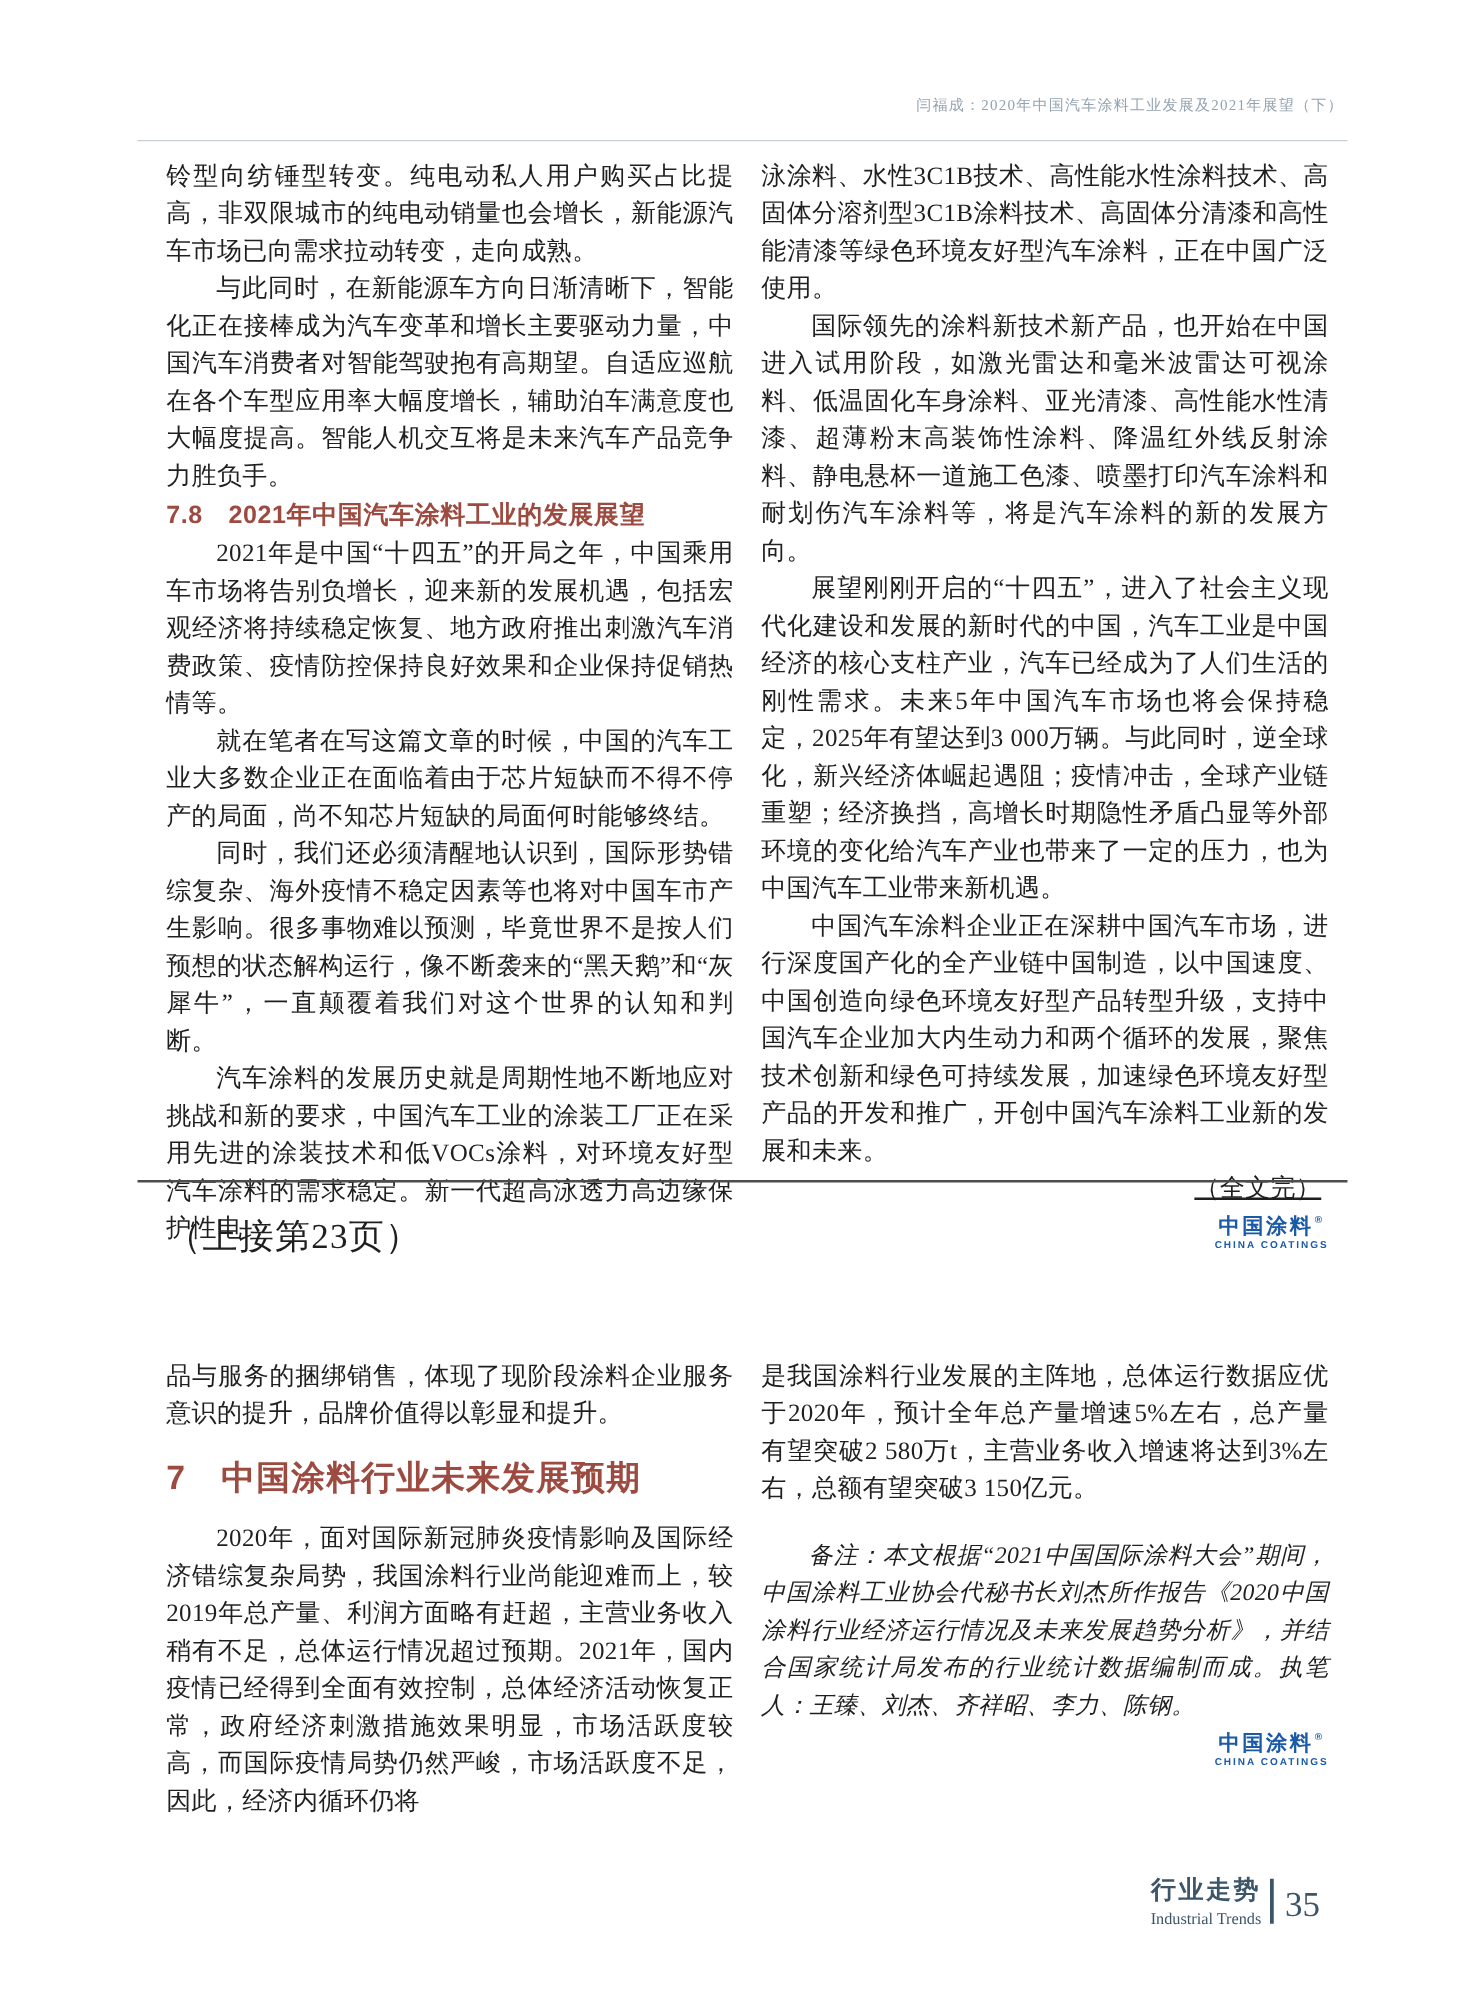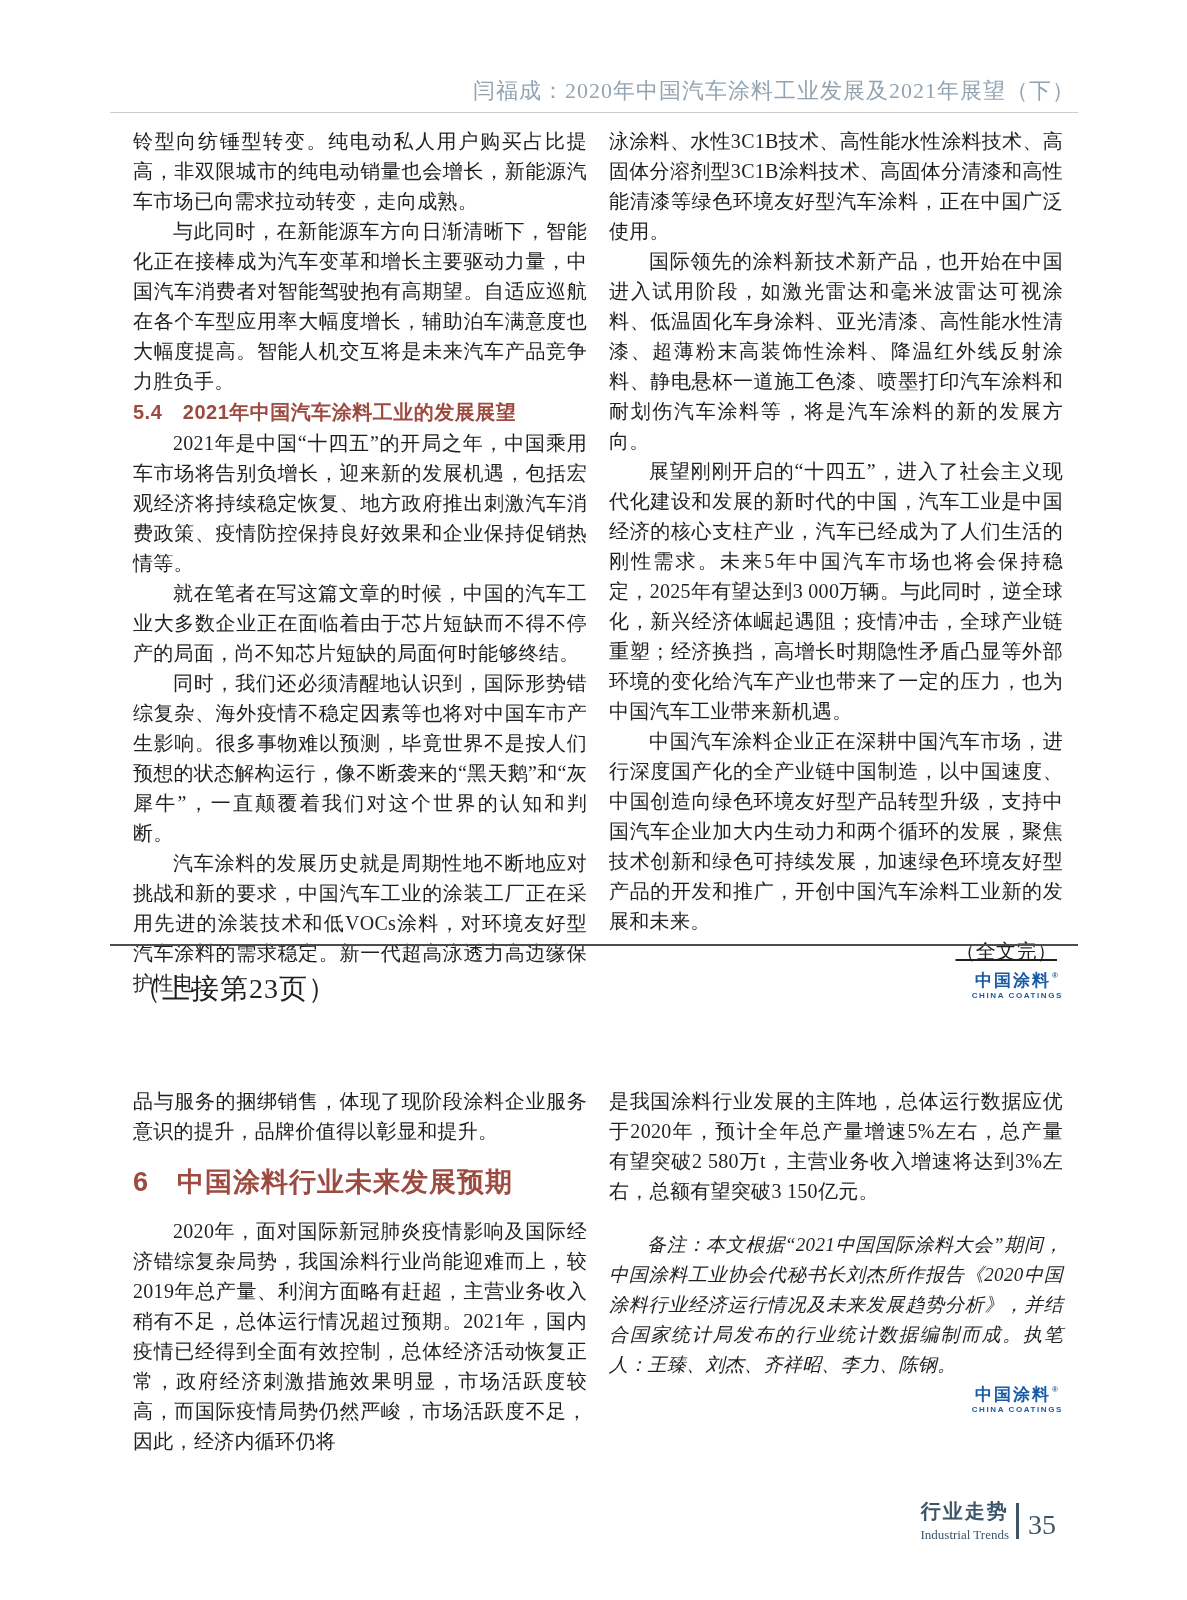--- a/index.html
+++ b/index.html
@@ -12,21 +12,21 @@
     overflow: hidden;
     font-family: "Liberation Serif", "DejaVu Serif", serif;
     color: #1f1f1f;
   }
 
   
   .running-header {
     position: absolute;
     top: 76px;
     right: 112px;
-    font-size: 22px;
+    font-size: 12px;
     letter-spacing: 1px;
     color: #93a3b0;
   }
   .header-rule {
     position: absolute;
     top: 112px;
     left: 110px;
     width: 968px;
     height: 1px;
     background: #c9ced3;
@@ -161,21 +161,21 @@
 
 <div class="page">
 
   <div class="running-header">闫福成：2020年中国汽车涂料工业发展及2021年展望（下）</div>
   <div class="header-rule"></div>
 
   <div class="cols cols-top">
     <div class="col">
       <p>铃型向纺锤型转变。纯电动私人用户购买占比提高，非双限城市的纯电动销量也会增长，新能源汽车市场已向需求拉动转变，走向成熟。</p>
       <p class="indent">与此同时，在新能源车方向日渐清晰下，智能化正在接棒成为汽车变革和增长主要驱动力量，中国汽车消费者对智能驾驶抱有高期望。自适应巡航在各个车型应用率大幅度增长，辅助泊车满意度也大幅度提高。智能人机交互将是未来汽车产品竞争力胜负手。</p>
-      <div class="sub-heading">5.4　2021年中国汽车涂料工业的发展展望</div>
+      <div class="sub-heading">7.8　2021年中国汽车涂料工业的发展展望</div>
       <p class="indent">2021年是中国“十四五”的开局之年，中国乘用车市场将告别负增长，迎来新的发展机遇，包括宏观经济将持续稳定恢复、地方政府推出刺激汽车消费政策、疫情防控保持良好效果和企业保持促销热情等。</p>
       <p class="indent">就在笔者在写这篇文章的时候，中国的汽车工业大多数企业正在面临着由于芯片短缺而不得不停产的局面，尚不知芯片短缺的局面何时能够终结。</p>
       <p class="indent">同时，我们还必须清醒地认识到，国际形势错综复杂、海外疫情不稳定因素等也将对中国车市产生影响。很多事物难以预测，毕竟世界不是按人们预想的状态解构运行，像不断袭来的“黑天鹅”和“灰犀牛”，一直颠覆着我们对这个世界的认知和判断。</p>
       <p class="indent">汽车涂料的发展历史就是周期性地不断地应对挑战和新的要求，中国汽车工业的涂装工厂正在采用先进的涂装技术和低VOCs涂料，对环境友好型汽车涂料的需求稳定。新一代超高泳透力高边缘保护性电</p>
     </div>
     <div class="col">
       <p>泳涂料、水性3C1B技术、高性能水性涂料技术、高固体分溶剂型3C1B涂料技术、高固体分清漆和高性能清漆等绿色环境友好型汽车涂料，正在中国广泛使用。</p>
       <p class="indent">国际领先的涂料新技术新产品，也开始在中国进入试用阶段，如激光雷达和毫米波雷达可视涂料、低温固化车身涂料、亚光清漆、高性能水性清漆、超薄粉末高装饰性涂料、降温红外线反射涂料、静电悬杯一道施工色漆、喷墨打印汽车涂料和耐划伤汽车涂料等，将是汽车涂料的新的发展方向。</p>
       <p class="indent">展望刚刚开启的“十四五”，进入了社会主义现代化建设和发展的新时代的中国，汽车工业是中国经济的核心支柱产业，汽车已经成为了人们生活的刚性需求。未来5年中国汽车市场也将会保持稳定，2025年有望达到3 000万辆。与此同时，逆全球化，新兴经济体崛起遇阻；疫情冲击，全球产业链重塑；经济换挡，高增长时期隐性矛盾凸显等外部环境的变化给汽车产业也带来了一定的压力，也为中国汽车工业带来新机遇。</p>
       <p class="indent">中国汽车涂料企业正在深耕中国汽车市场，进行深度国产化的全产业链中国制造，以中国速度、中国创造向绿色环境友好型产品转型升级，支持中国汽车企业加大内生动力和两个循环的发展，聚焦技术创新和绿色可持续发展，加速绿色环境友好型产品的开发和推广，开创中国汽车涂料工业新的发展和未来。</p>
@@ -188,21 +188,21 @@
       </div>
     </div>
   </div>
 
   <div class="section-divider"></div>
   <div class="continuation-note">（上接第23页）</div>
 
   <div class="cols cols-bottom">
     <div class="col">
       <p>品与服务的捆绑销售，体现了现阶段涂料企业服务意识的提升，品牌价值得以彰显和提升。</p>
-      <div class="big-heading">6　中国涂料行业未来发展预期</div>
+      <div class="big-heading">7　中国涂料行业未来发展预期</div>
       <p class="indent">2020年，面对国际新冠肺炎疫情影响及国际经济错综复杂局势，我国涂料行业尚能迎难而上，较2019年总产量、利润方面略有赶超，主营业务收入稍有不足，总体运行情况超过预期。2021年，国内疫情已经得到全面有效控制，总体经济活动恢复正常，政府经济刺激措施效果明显，市场活跃度较高，而国际疫情局势仍然严峻，市场活跃度不足，因此，经济内循环仍将</p>
     </div>
     <div class="col">
       <p>是我国涂料行业发展的主阵地，总体运行数据应优于2020年，预计全年总产量增速5%左右，总产量有望突破2 580万t，主营业务收入增速将达到3%左右，总额有望突破3 150亿元。</p>
       <p class="indent note">备注：本文根据“2021中国国际涂料大会”期间，中国涂料工业协会代秘书长刘杰所作报告《2020中国涂料行业经济运行情况及未来发展趋势分析》，并结合国家统计局发布的行业统计数据编制而成。执笔人：王臻、刘杰、齐祥昭、李力、陈钢。</p>
       <div class="logo-row">
         <div class="logo">
           <div class="logo-cn"><span>中国涂料</span><sup>®</sup></div>
           <div class="logo-en">CHINA COATINGS</div>
         </div>

